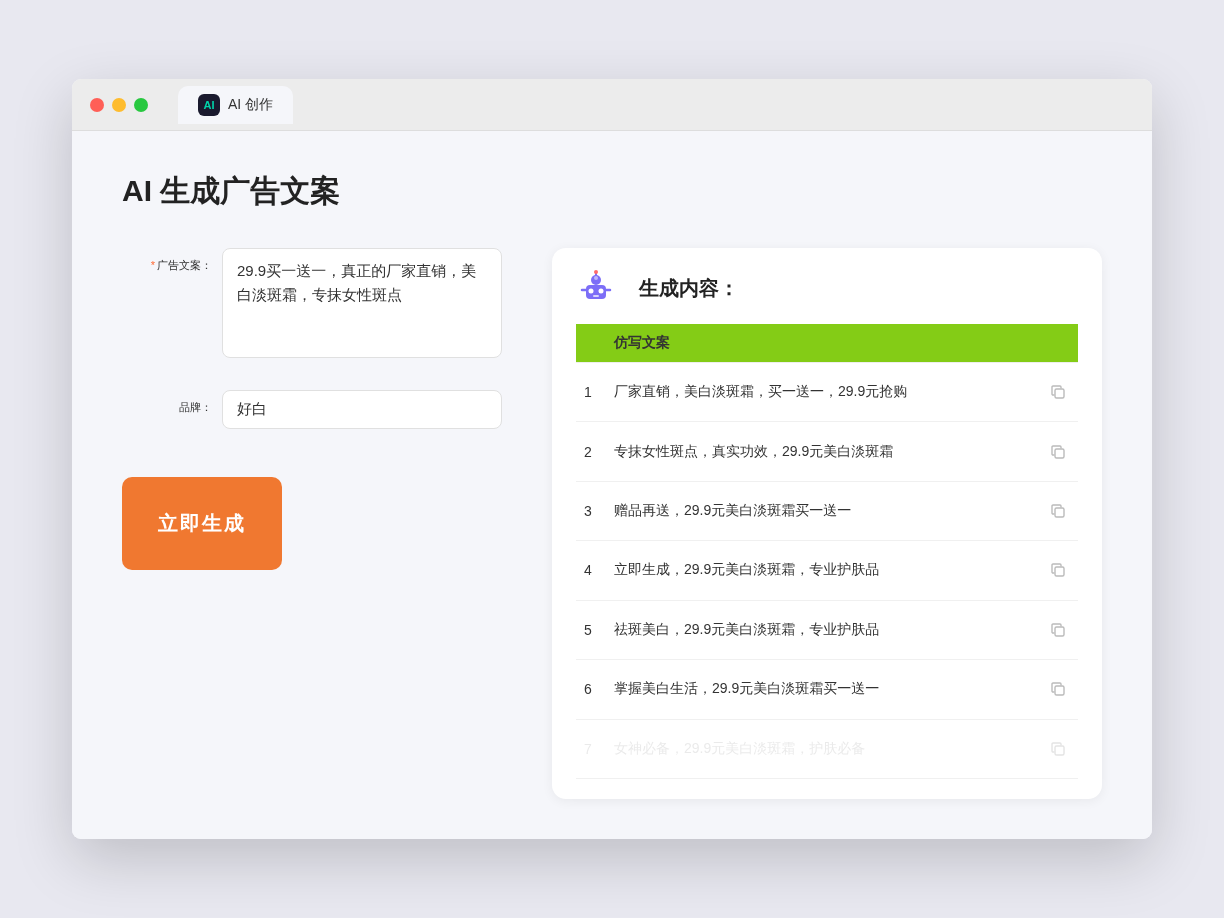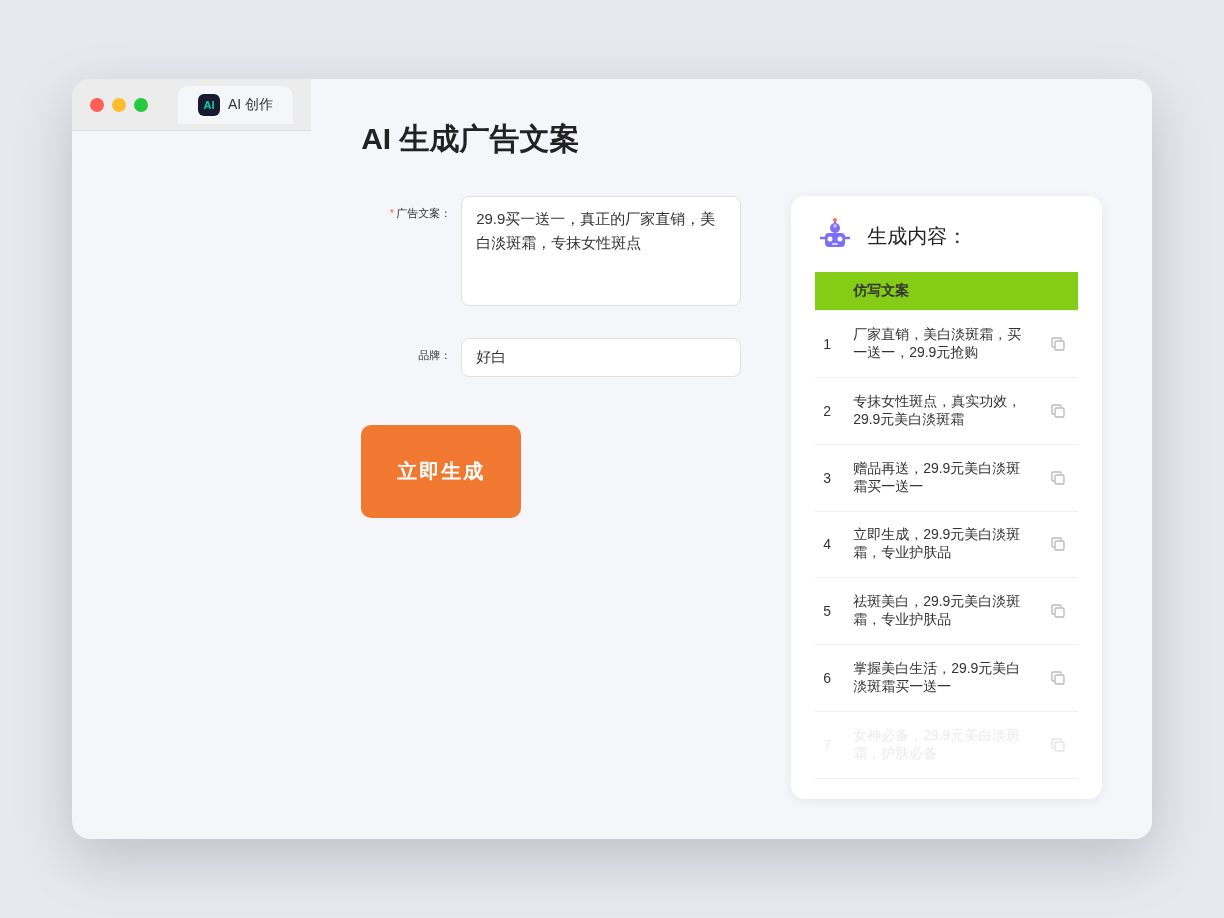--- a/index.html
+++ b/index.html
@@ -12,25 +12,25 @@
       align-items: center;
       justify-content: center;
       font-family: -apple-system, 'PingFang SC', 'Microsoft YaHei', sans-serif;
       overflow: hidden;
     }
 
     .browser-window {
       width: 1080px;
       height: 760px;
       background: #f5f6fa;
-      border-radius: 18px;
+      border-radius: 9px;
       box-shadow: 0 20px 60px rgba(0,0,0,0.18);
       overflow: hidden;
       display: flex;
-      flex-direction: row;
+      flex-direction: column;
     }
 
     .browser-titlebar {
       background: #ececec;
       height: 52px;
       display: flex;
       align-items: center;
       padding: 0 18px;
       gap: 10px;
       border-bottom: 1px solid #ddd;
@@ -185,22 +185,23 @@
       margin-bottom: 16px;
     }
 
     .robot-icon {
       width: 40px;
       height: 40px;
     }
 
     .result-title {
       font-size: 20px;
-      font-weight: 400;
+      font-weight: 700;
       color: #222;
+      margin-left: 11px;
     }
 
     .result-table {
       width: 100%;
       border-collapse: collapse;
       flex: 1;
     }
 
     .result-table thead th {
       font-size: 14px;

